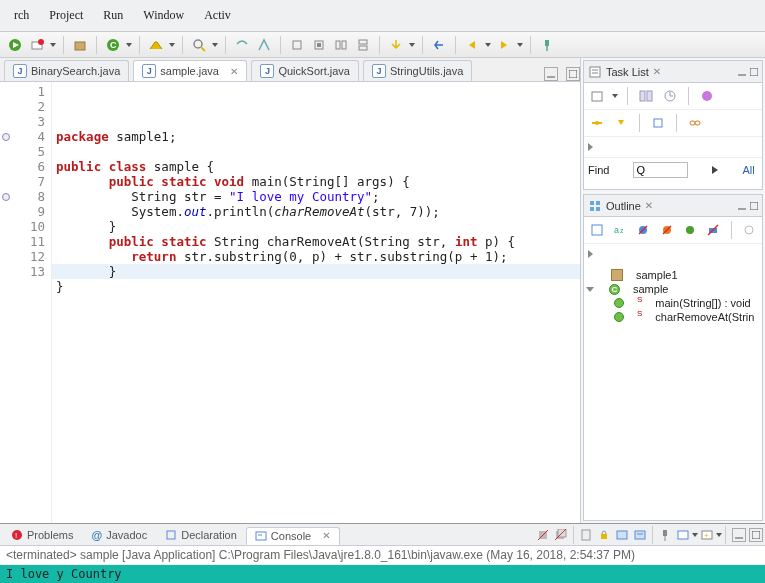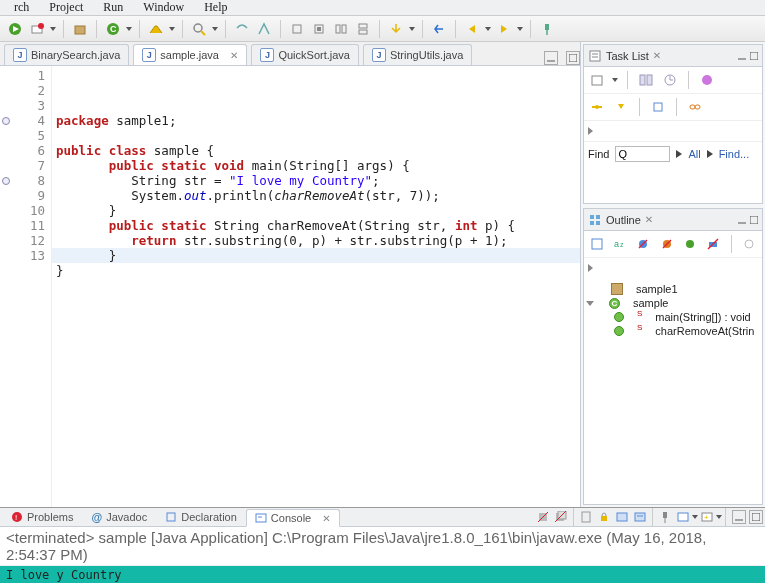--- a/index.html
+++ b/index.html
@@ -1,18 +1,18 @@
 <!DOCTYPE html>
 <html><head>
 <meta charset="utf-8">
 <style>
   * { box-sizing: border-box; margin: 0; padding: 0; }
   body { font-family: Tahoma, Verdana, sans-serif; font-size: 11px; color: #222; background: #f0f0f0; width: 765px; height: 583px; overflow: hidden; }
   
-  .menubar { display: flex; align-items: center; height: 16px; background: #eef0f2; border-bottom: 1px solid #ccc; padding: 0 4px; }
+  .menubar { display: flex; align-items: center; height: 32px; background: #eef0f2; border-bottom: 1px solid #ccc; padding: 0 4px; }
   .menubar span { margin: 0 10px; font-family: Tahoma; font-size: 12px; color: #222; }
   
   .toolbar { display: flex; align-items: center; height: 26px; padding: 0 6px; gap: 4px; background: linear-gradient(#f8f8f8,#e9e9e9); border-bottom: 1px solid #ccc; }
   .tbtn { width: 18px; height: 18px; border: 1px solid transparent; border-radius: 2px; display: inline-flex; align-items: center; justify-content: center; }
   .sep { width: 1px; height: 18px; background: #ccc; margin: 0 3px; }
   .drop { width: 6px; display:inline-block; }
   .drop::after{ content:""; display:block; border-left:3px solid transparent; border-right:3px solid transparent; border-top:4px solid #555;}
   
   .workspace { display: flex; height: 465px; }
   .left { flex: 1 1 auto; display: flex; flex-direction: column; background: #fff; border-right: 1px solid #c6cdd6; }
@@ -40,54 +40,54 @@
   .field { color: #0000c0; font-style: italic; margin-top: 28px; }
   
   .panel { border: 1px solid #c6cdd6; margin: 2px; background: #fff; display:flex; flex-direction:column; }
   .panel-hd { display: flex; align-items: center; height: 22px; padding: 0 4px; background: #eef0f2; border-bottom: 1px solid #c6cdd6; gap:4px; }
   .panel-hd .ttl { font-size: 11px; color: #333; }
   .panel-hd svg { flex-shrink:0;}
   .panel-body { padding: 4px; }
   .panel-tb { display:flex; gap:6px; padding:4px; border-bottom:1px solid #eee; align-items:center;}
   .twist { width:8px; height:8px; display:inline-block; }
   .twist::before{content:"";display:block;border-top:4px solid transparent;border-bottom:4px solid transparent;border-left:5px solid #888;}
-  .findbar { display:flex; align-items:center; gap:6px; padding:4px; border-top:1px solid #eee;}
+  .findbar { display:flex; align-items:center; gap:24px; padding:4px; border-top:1px solid #eee;}
   .findbar input { width: 55px; font-size:11px; padding:1px 2px; border:1px solid #bbb;}
   .play { width:0;height:0;border-top:4px solid transparent;border-bottom:4px solid transparent;border-left:6px solid #444; display:inline-block;}
   .lnk{color:#2a5db0;}
   
   .tree { padding: 4px 2px; font-size: 11px; }
   .tree-row { display:flex; align-items:center; gap:13px; padding:1px 0;} .ind2{padding-left:28px;}
   .pkg-ic{width:12px;height:12px;background:#cda96b;border:1px solid #9a7a3c;display:inline-block;}
   .cls-ic{width:11px;height:11px;border-radius:50%;background:#6fbf4a;border:1px solid #3e8f1e;position:relative;display:inline-flex;align-items:center;justify-content:center;color:#fff;font-size:8px;font-weight:bold;}
   .met-ic{width:10px;height:10px;border-radius:50%;background:#6fbf4a;border:1px solid #3e8f1e;display:inline-block;}
   .sup{color:#b00;font-size:8px;position:relative;top:-4px;}
   .twopen{display:inline-block;width:0;height:0;border-left:4px solid transparent;border-right:4px solid transparent;border-top:5px solid #888;margin-right:2px;}
   
   .bottom { height: 66px; border-top:1px solid #999; background:#f5f6f7; display:flex; flex-direction:column;}
   .btabs { display:flex; align-items:center; height:22px; background:#eef0f2; border-bottom:1px solid #c6cdd6; padding:0 2px;}
   .btab { display:inline-flex; align-items:center; gap:4px; padding:2px 8px; border:1px solid transparent; border-radius:3px 3px 0 0; font-size:11px; color:#555;}
   .btab.active{background:#fff;border-color:#c6cdd6;border-bottom-color:#fff;position:relative;top:1px;}
   .btabs .spacer{flex:1;}
   .btabs .mini{width:14px;height:14px;border:1px solid #aaa;margin-left:3px;display:inline-flex;align-items:center;justify-content:center;}
-  .term-line{padding:2px 6px;font-size:15px;color:#666;border-bottom:1px solid #eee;background:#fff;}
+  .term-line{padding:2px 6px;font-size:12px;color:#666;border-bottom:1px solid #eee;background:#fff;}
   .console-out{flex:1;background:#14b8a6;padding:2px 6px;font-family:Consolas,monospace;font-size:12px;}
   
   .c-green{fill:#4aa02c;} .c-red{fill:#d23;}
   .stroke-gray{stroke:#888;fill:none;}
 </style>
 </head>
 <body>
 
 <div class="menubar">
   <span>rch</span>
   <span>Project</span>
   <span>Run</span>
   <span>Window</span>
-  <span>Help</span>
+  <span>Activ</span>
 </div>
 
 <div class="toolbar">
   <span class="tbtn">
       <svg width="14" height="14">
         <circle cx="7" cy="7" r="6" class="c-green"></circle>
         <polygon points="5,4 11,7 5,10" fill="#fff"></polygon>
       </svg>
     </span>
   <span class="tbtn">
@@ -274,21 +274,21 @@
        }
 }
 
 </pre>
       </div>
     </div>
   </div>
 
   <div class="right">
 
-    <div class="panel" style="height:160px">
+    <div class="panel" style="height:130px">
       <div class="panel-hd">
         <svg width="14" height="14">
             <rect x="2" y="2" width="10" height="10" fill="#fff" stroke="#888"></rect>
             <line x1="4" y1="5" x2="10" y2="5" stroke="#888"></line>
             <line x1="4" y1="8" x2="10" y2="8" stroke="#888"></line>
           </svg>
         <span class="ttl">Task List</span>
         <span class="xclose">✕</span>
         <span style="flex:1"></span>
         <span class="mini"><svg width="8" height="8">

